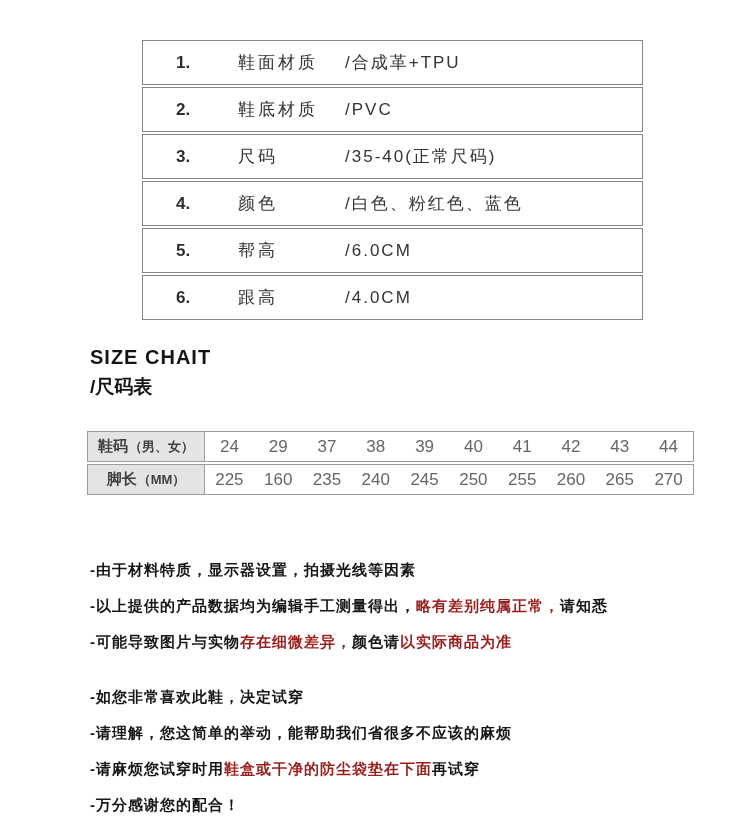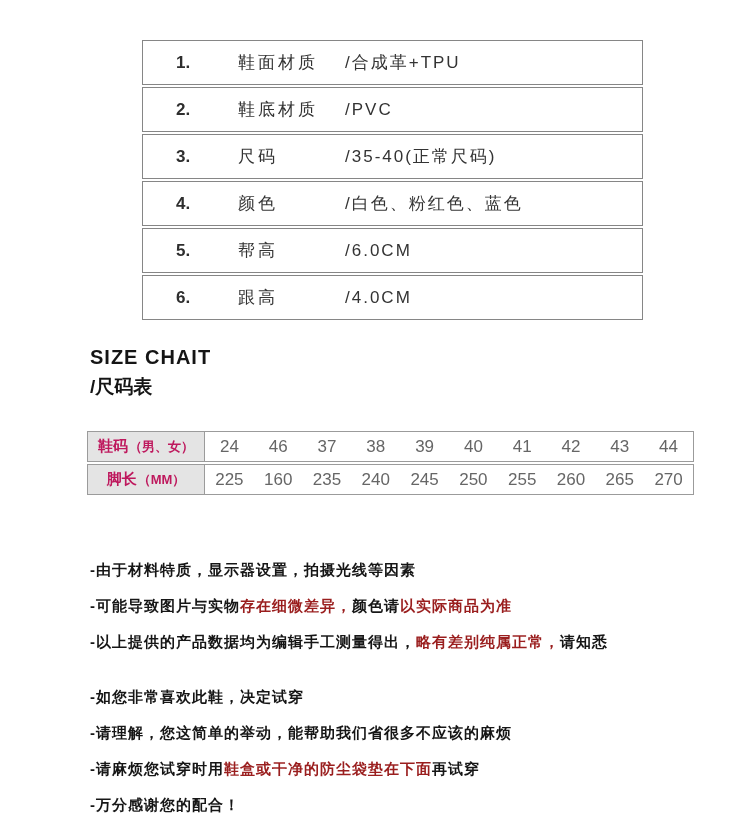--- a/index.html
+++ b/index.html
@@ -87,21 +87,21 @@
   .size-head {
     box-sizing: border-box;
     width: 117px;
     background: #e4e4e4;
     border-right: 1px solid #9b9b9b;
     display: flex;
     align-items: center;
     justify-content: center;
     font-size: 15px;
     font-weight: bold;
-    color: #be185d;
+    color: #404040;
     white-space: nowrap;
   }
   .size-head .suffix {
     font-size: 13px;
     font-weight: bold;
     margin-left: 1px;
   }
   .size-cell {
     flex: 1;
     display: flex;
@@ -174,21 +174,21 @@
     <div class="cn">/尺码表</div>
   </div>
 
   <div class="size-table">
     <div class="size-row">
       <div class="size-head">
         <span>鞋码</span>
         <span class="suffix">（男、女）</span>
       </div>
       <div class="size-cell">24</div>
-      <div class="size-cell">46</div>
+      <div class="size-cell">29</div>
       <div class="size-cell">37</div>
       <div class="size-cell">38</div>
       <div class="size-cell">39</div>
       <div class="size-cell">40</div>
       <div class="size-cell">41</div>
       <div class="size-cell">42</div>
       <div class="size-cell">43</div>
       <div class="size-cell">44</div>
     </div>
     <div class="size-row">
@@ -204,22 +204,22 @@
       <div class="size-cell">250</div>
       <div class="size-cell">255</div>
       <div class="size-cell">260</div>
       <div class="size-cell">265</div>
       <div class="size-cell">270</div>
     </div>
   </div>
 
   <div class="notes-block notes-block-1">
     <p class="note-line"><span>-由于材料特质，显示器设置，拍摄光线等因素</span></p>
+    <p class="note-line"><span>-以上提供的产品数据均为编辑手工测量得出，</span><span class="red">略有差别纯属正常，</span><span>请知悉</span></p>
     <p class="note-line"><span>-可能导致图片与实物</span><span class="red">存在细微差异，</span><span>颜色请</span><span class="red">以实际商品为准</span></p>
-    <p class="note-line"><span>-以上提供的产品数据均为编辑手工测量得出，</span><span class="red">略有差别纯属正常，</span><span>请知悉</span></p>
   </div>
 
   <div class="notes-block notes-block-2">
     <p class="note-line"><span>-如您非常喜欢此鞋，决定试穿</span></p>
     <p class="note-line"><span>-请理解，您这简单的举动，能帮助我们省很多不应该的麻烦</span></p>
     <p class="note-line"><span>-请麻烦您试穿时用</span><span class="red">鞋盒或干净的防尘袋垫在下面</span><span>再试穿</span></p>
     <p class="note-line"><span>-万分感谢您的配合！</span></p>
   </div>
 
 </div>

